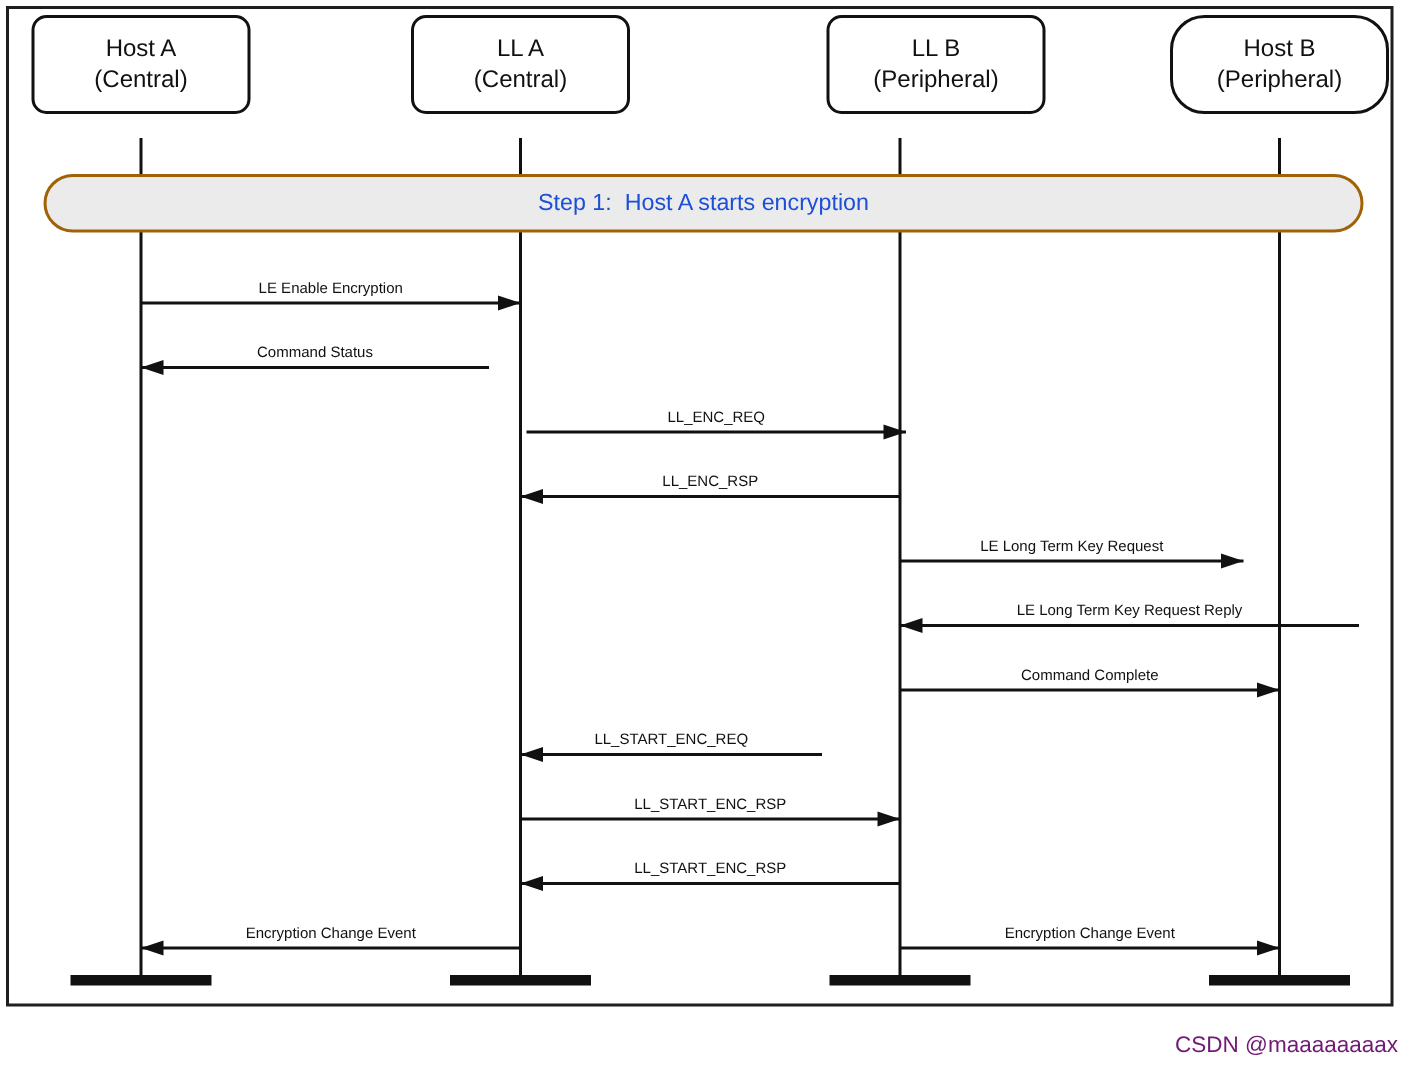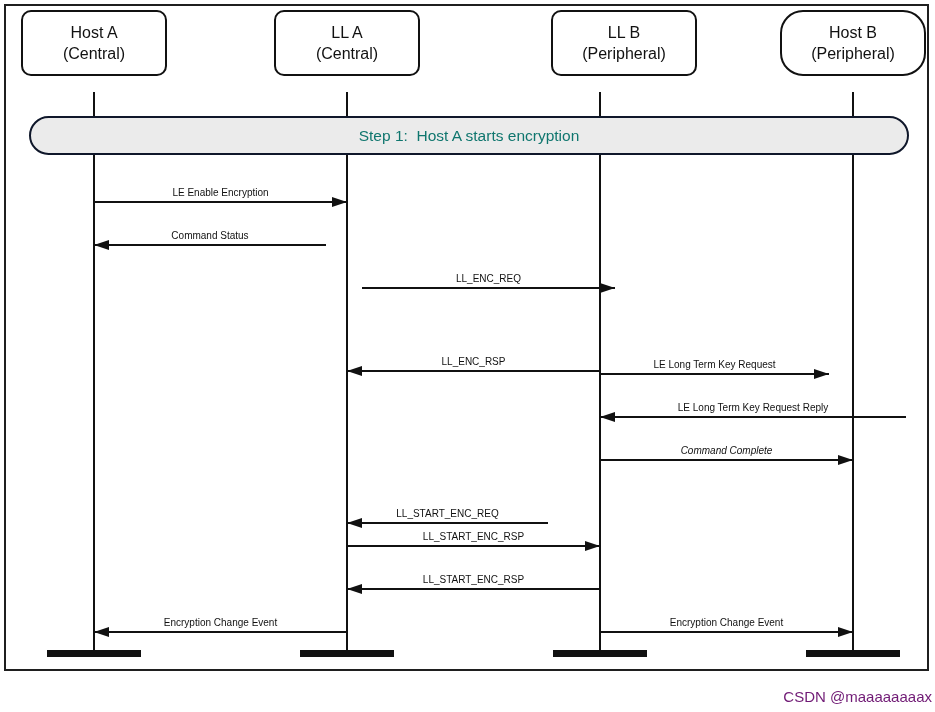--- a/index.html
+++ b/index.html
@@ -66,27 +66,27 @@
     z-index: 3;
   }
   
   .banner {
     position: absolute;
     left: 23px;
     top: 110px;
     width: 876px;
     height: 35px;
     background: #ebebeb;
-    border: 2px solid #0f172a;
+    border: 2px solid #a16207;
     border-radius: 21px;
     display: flex;
     align-items: center;
     justify-content: center;
     font-size: 15.5px;
-    color: #0f766e;
+    color: #1d4ed8;
     white-space: pre;
     z-index: 2;
   }
   
   .message {
     position: absolute;
     height: 26px;
     z-index: 2;
   }
   .msg-label {
@@ -180,51 +180,51 @@
     <div class="msg-line"></div>
     <div class="msg-arrow arrow-right"></div>
   </div>
 
   <div class="message" style="left: 88px; width: 232px; top: 214px;">
     <div class="msg-label">Command Status</div>
     <div class="msg-line"></div>
     <div class="msg-arrow arrow-left"></div>
   </div>
 
-  <div class="message" style="left: 356px; width: 253px; top: 257px;">
+  <div class="message" style="left: 345px; width: 253px; top: 257px;">
     <div class="msg-label">LL_ENC_REQ</div>
     <div class="msg-line"></div>
     <div class="msg-arrow arrow-right"></div>
   </div>
 
-  <div class="message" style="left: 341px; width: 253px; top: 300px; margin-top: 40px;">
+  <div class="message" style="left: 341px; width: 253px; top: 300px;">
     <div class="msg-label">LL_ENC_RSP</div>
     <div class="msg-line"></div>
     <div class="msg-arrow arrow-left"></div>
   </div>
 
   <div class="message" style="left: 594px; width: 229px; top: 343px;">
     <div class="msg-label">LE Long Term Key Request</div>
     <div class="msg-line"></div>
     <div class="msg-arrow arrow-right"></div>
   </div>
 
   <div class="message" style="left: 594px; width: 306px; top: 386px;">
     <div class="msg-label">LE Long Term Key Request Reply</div>
     <div class="msg-line"></div>
     <div class="msg-arrow arrow-left"></div>
   </div>
 
-  <div class="message" style="left: 594px; width: 253px; top: 429px; font-style: italic;">
+  <div class="message" style="left: 594px; width: 253px; top: 429px;">
     <div class="msg-label">Command Complete</div>
     <div class="msg-line"></div>
     <div class="msg-arrow arrow-right"></div>
   </div>
 
-  <div class="message" style="left: 341px; width: 201px; top: 492px;">
+  <div class="message" style="left: 341px; width: 201px; top: 472px;">
     <div class="msg-label">LL_START_ENC_REQ</div>
     <div class="msg-line"></div>
     <div class="msg-arrow arrow-left"></div>
   </div>
 
   <div class="message" style="left: 341px; width: 253px; top: 515px;">
     <div class="msg-label">LL_START_ENC_RSP</div>
     <div class="msg-line"></div>
     <div class="msg-arrow arrow-right"></div>
   </div>

